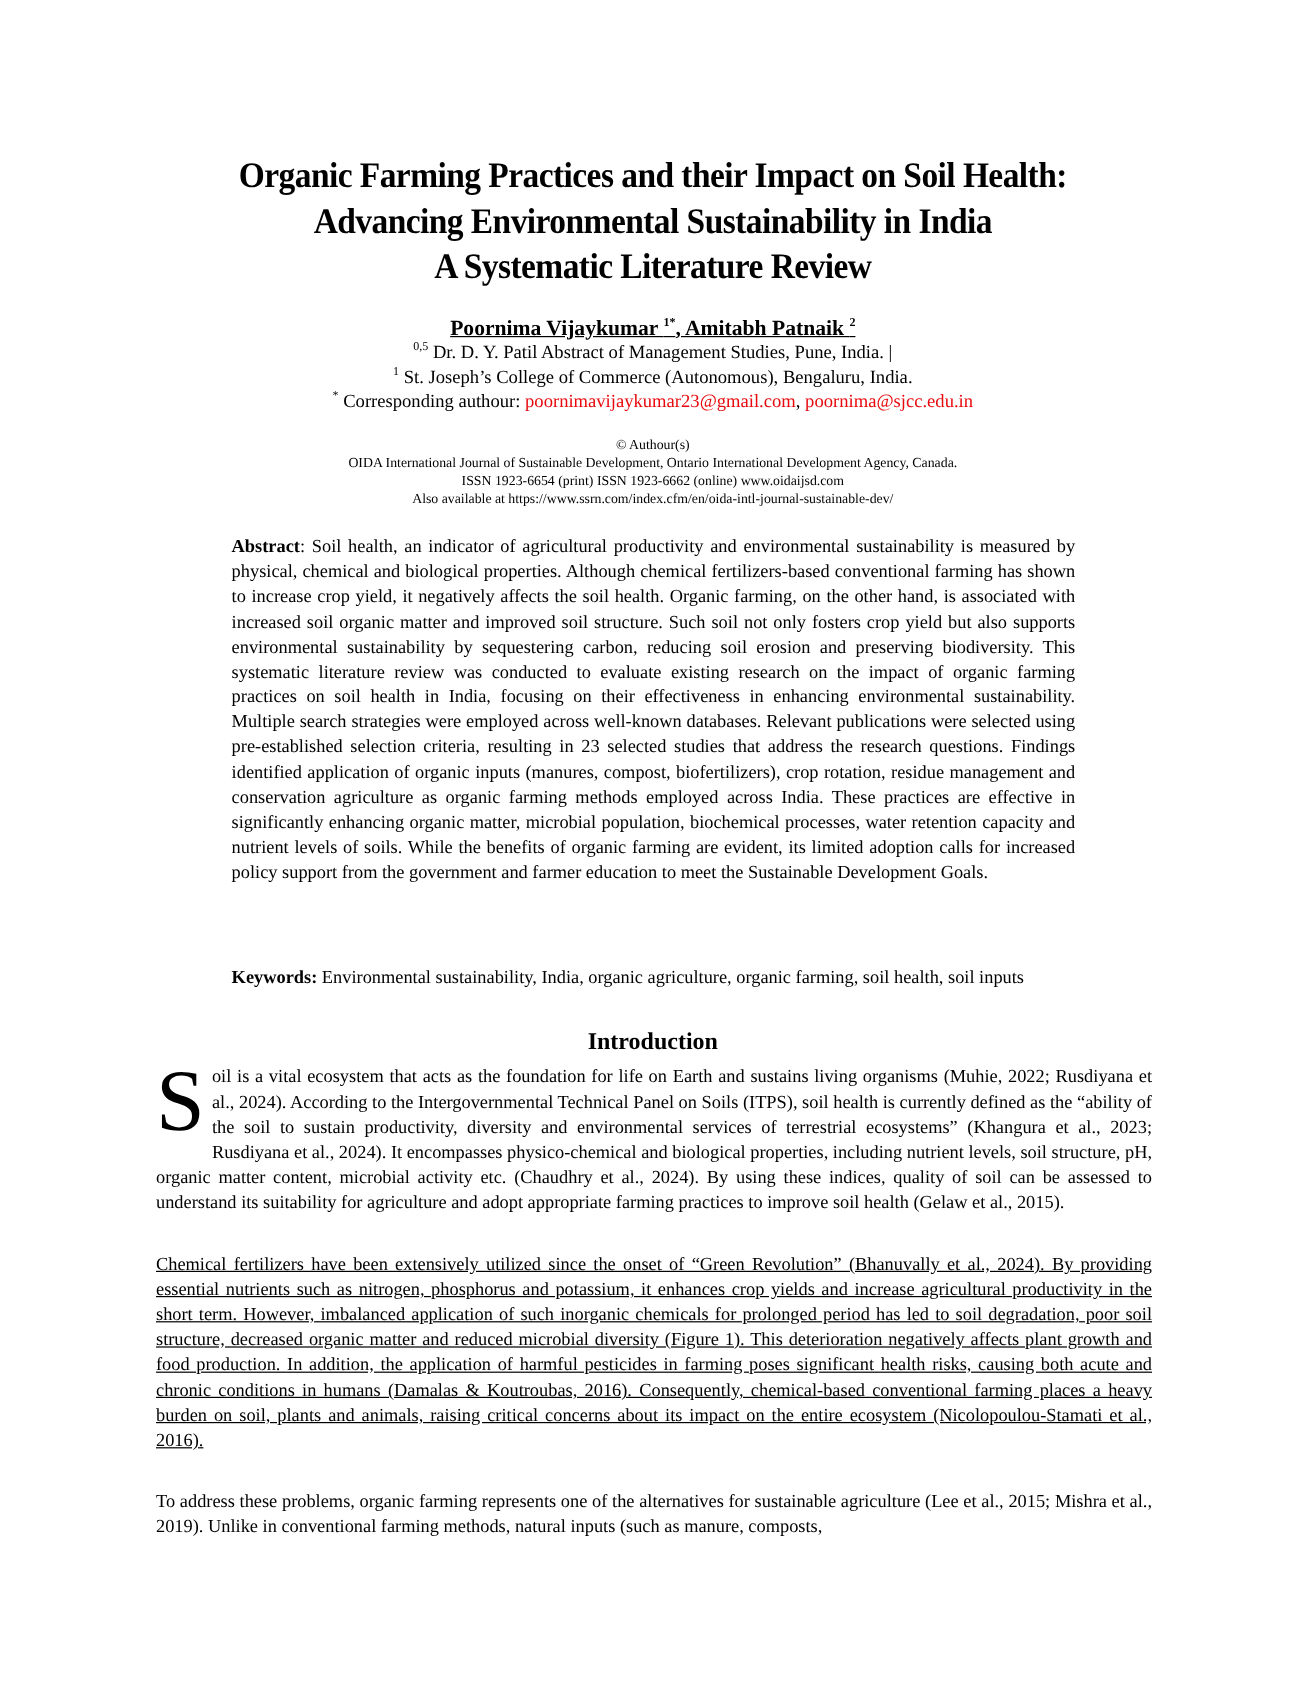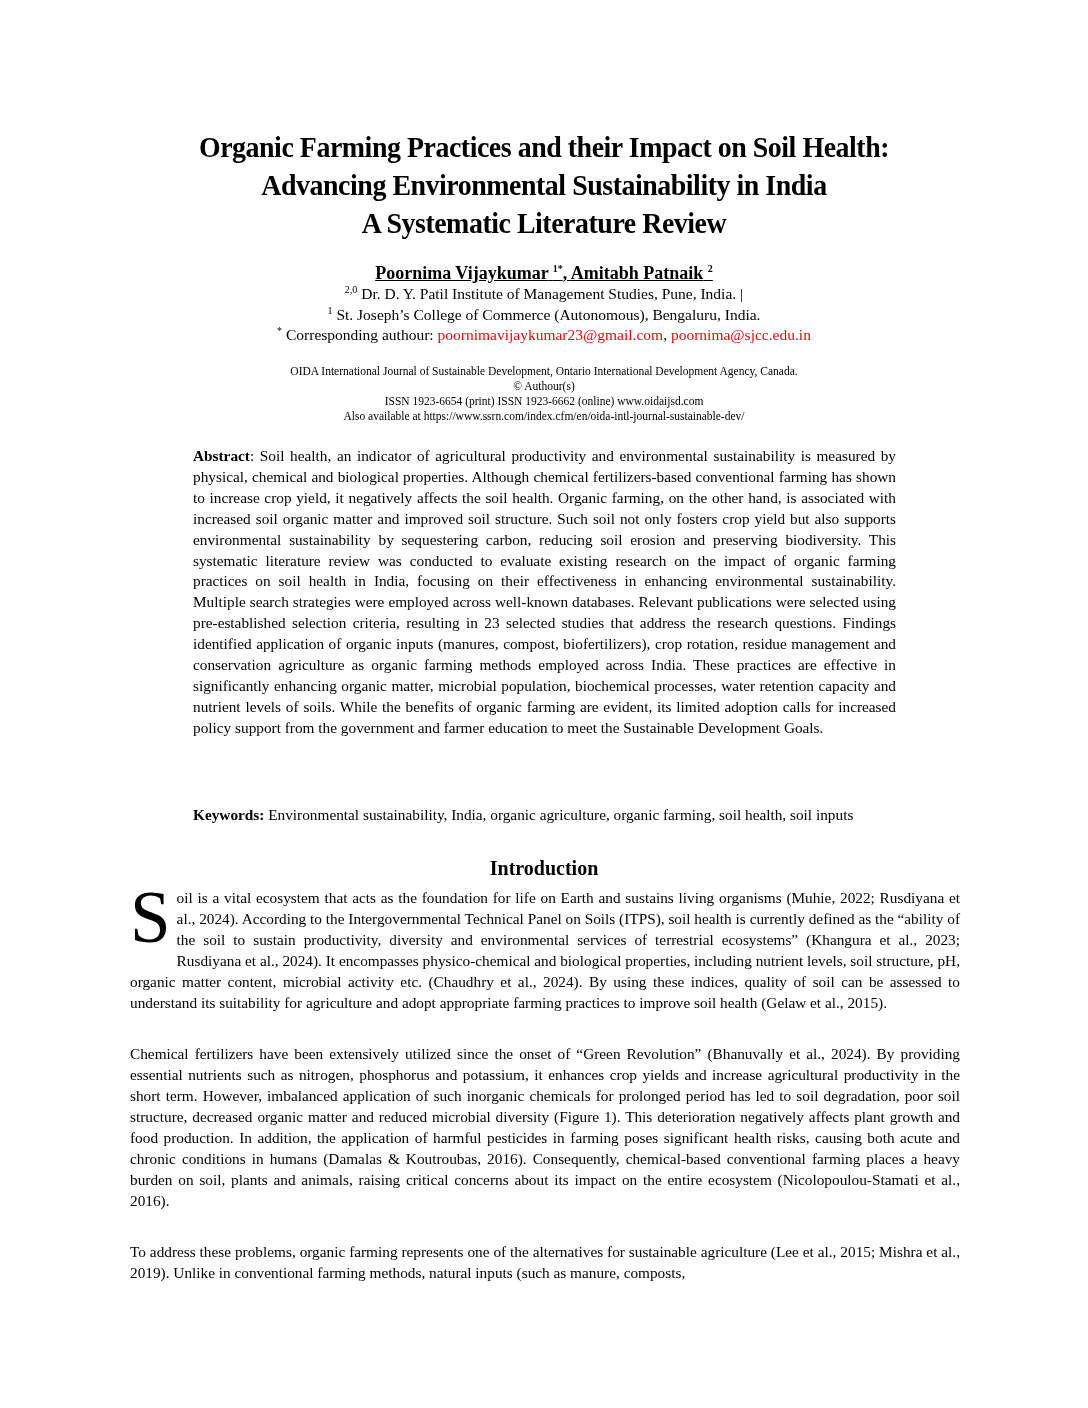--- a/index.html
+++ b/index.html
@@ -41,21 +41,21 @@
   }
   .heading {
     position: absolute; left: 144px; width: 800px; top: 858px;
     text-align: center; font-weight: bold; font-size: 20px; line-height: 20px;
   }
   .para {
     position: absolute; left: 130px; width: 830px;
     font-size: 15.3px; line-height: 21px; text-align: justify;
   }
   .p1 { top: 887px; }
-  .p2 { top: 1043px; }
+  .p2 { top: 1043px; text-decoration: underline; }
   .p3 { top: 1241px; }
   .dropcap {
     float: left; font-size: 73px; line-height: 58px; height: 62px;
     margin: 2px 6px 0 0; font-weight: normal;
   }
 </style>
 </head>
 <body>
 
 <div class="page">
@@ -66,28 +66,28 @@
     <div>A Systematic Literature Review</div>
   </div>
 
   <div class="authors">
     <span>Poornima Vijaykumar</span>
     <sup>1*</sup><span>, </span><span>Amitabh Patnaik</span>
     <sup>2</sup>
   </div>
 
   <div class="affil">
-    <div><sup>2,0</sup><span> Dr. D. Y. Patil Institute of Management Studies, Pune, India. |</span></div>
+    <div><sup>0,5</sup><span> Dr. D. Y. Patil Abstract of Management Studies, Pune, India. |</span></div>
     <div><sup>1</sup><span> St. Joseph’s College of Commerce (Autonomous), Bengaluru, India.</span></div>
     <div><sup>*</sup><span> Corresponding authour: </span><a class="email">poornimavijaykumar23@gmail.com</a><span>, </span><a class="email">poornima@sjcc.edu.in</a></div>
   </div>
 
   <div class="journal">
+    <div>© Authour(s)</div>
     <div>OIDA International Journal of Sustainable Development, Ontario International Development Agency, Canada.</div>
-    <div>© Authour(s)</div>
     <div>ISSN 1923-6654 (print) ISSN 1923-6662 (online) www.oidaijsd.com</div>
     <div>Also available at https://www.ssrn.com/index.cfm/en/oida-intl-journal-sustainable-dev/</div>
   </div>
 
   <div class="abstract">
     <b>Abstract</b><span>: Soil health, an indicator of agricultural productivity and environmental sustainability is measured by physical, chemical and biological properties. Although chemical fertilizers-based conventional farming has shown to increase crop yield, it negatively affects the soil health. Organic farming, on the other hand, is associated with increased soil organic matter and improved soil structure. Such soil not only fosters crop yield but also supports environmental sustainability by sequestering carbon, reducing soil erosion and preserving biodiversity. This systematic literature review was conducted to evaluate existing research on the impact of organic farming practices on soil health in India, focusing on their effectiveness in enhancing environmental sustainability. Multiple search strategies were employed across well-known databases. Relevant publications were selected using pre-established selection criteria, resulting in 23 selected studies that address the research questions. Findings identified application of organic inputs (manures, compost, biofertilizers), crop rotation, residue management and conservation agriculture as organic farming methods employed across India. These practices are effective in significantly enhancing organic matter, microbial population, biochemical processes, water retention capacity and nutrient levels of soils. While the benefits of organic farming are evident, its limited adoption calls for increased policy support from the government and farmer education to meet the Sustainable Development Goals.</span>
   </div>
 
   <div class="keywords">
     <b>Keywords:</b><span> Environmental sustainability, India, organic agriculture, organic farming, soil health, soil inputs</span>

